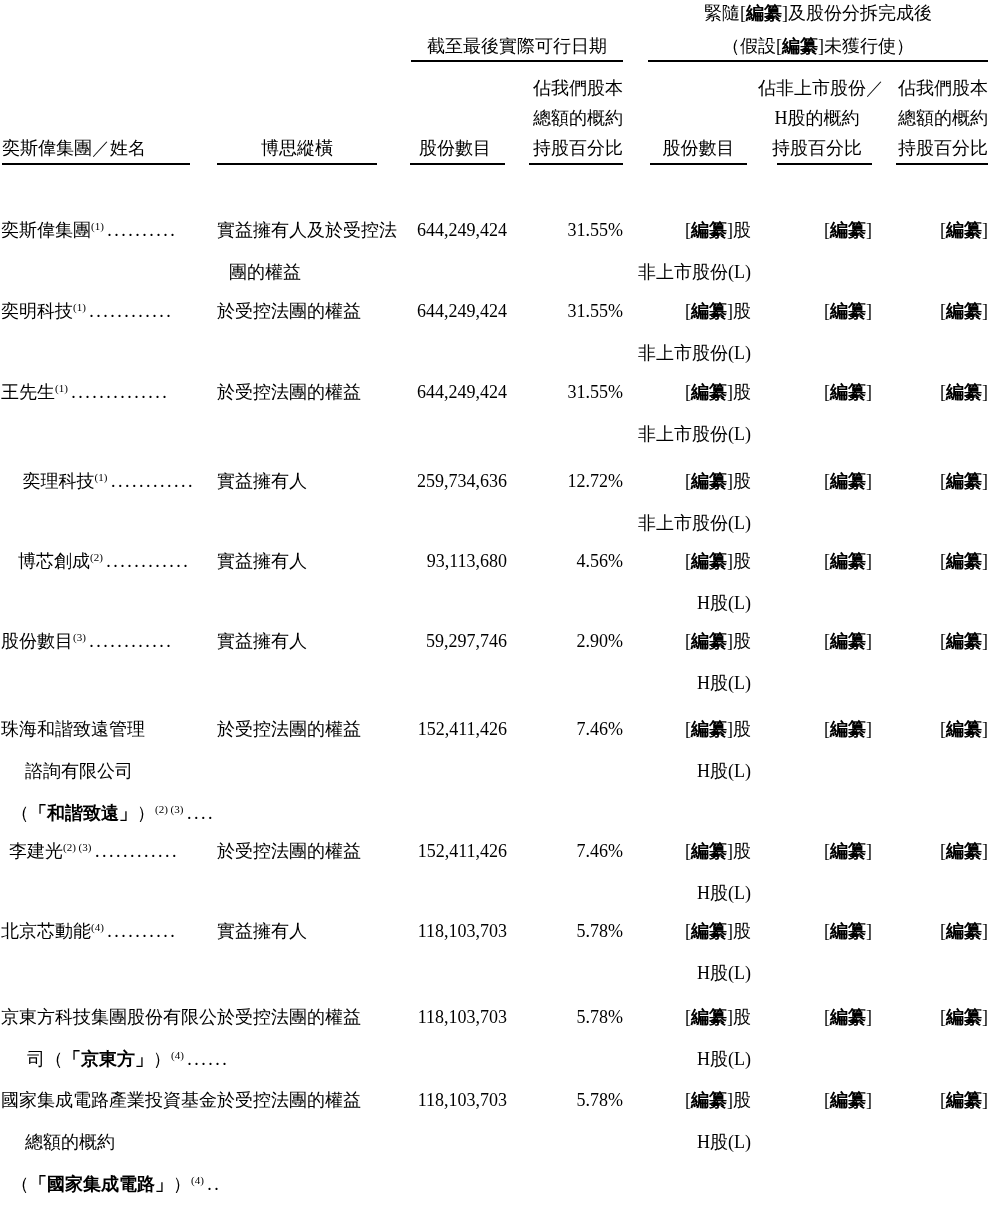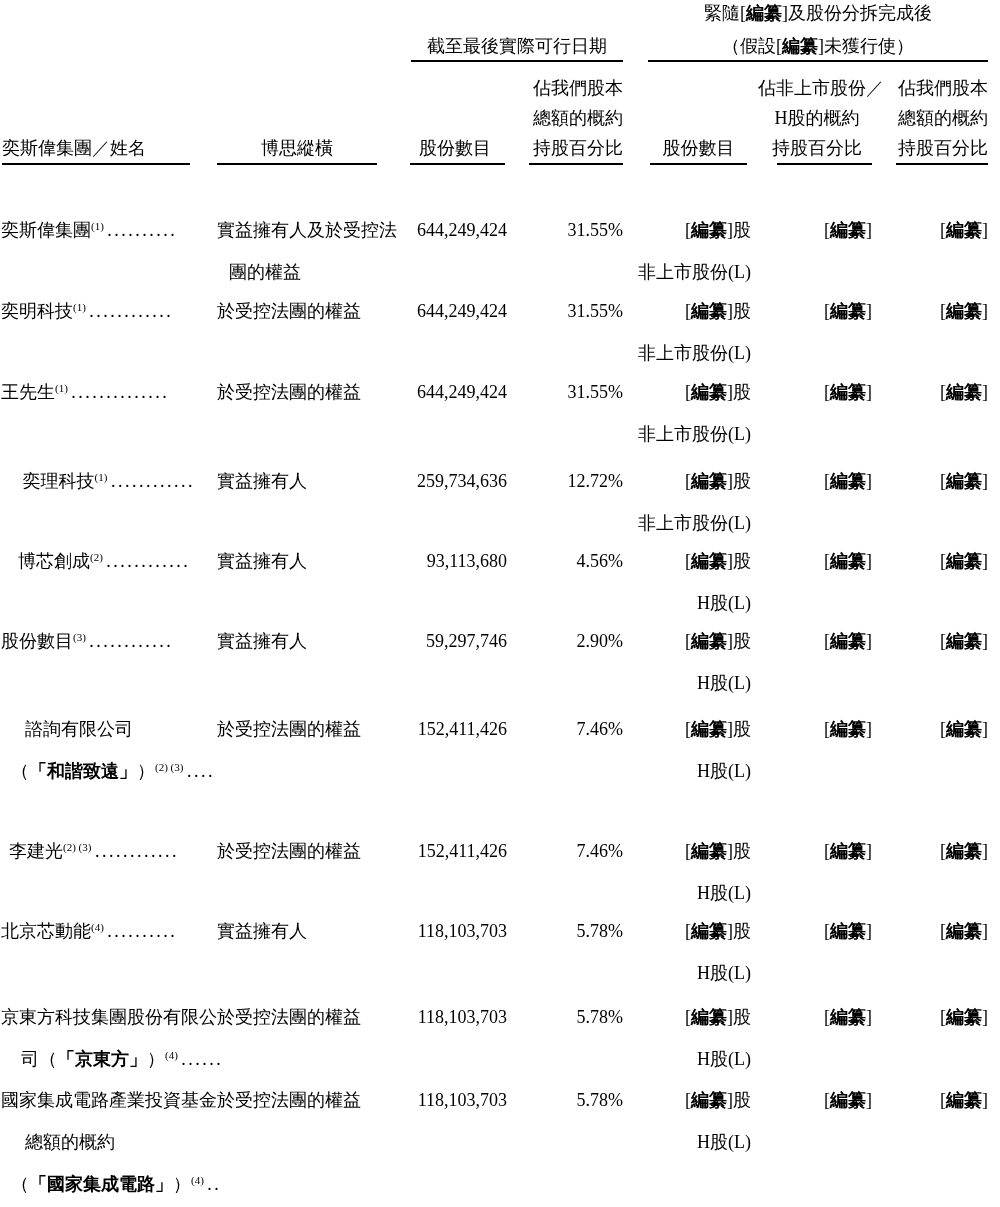--- a/index.html
+++ b/index.html
@@ -144,20 +144,21 @@
         <div class="cell ln r" style="left:523px;top:0;width:100px;">2.90%</div>
         <div class="cell r" style="left:620px;top:0;width:131px;">
           <div class="ln" style="">[<b>編纂</b>]股</div>
           <div class="ln" style="">H股(L)</div>
         </div>
         <div class="cell ln r" style="left:762px;top:0;width:110px;">[<b>編纂</b>]</div>
         <div class="cell ln r" style="left:878px;top:0;width:110px;">[<b>編纂</b>]</div>
       </div>
       <div class="cell" style="left:0;top:717px;width:1000px;">
         <div class="cell" style="left:1px;top:0;width:212px;">
+          <div class="ln" style="margin-left:0px;"><span>珠海和諧致遠管理</span></div>
           <div class="ln" style="margin-left:24px;"><span>諮詢有限公司</span></div>
           <div class="ln" style="margin-left:10px;"><span>（</span><span class="bold">「和諧致遠」</span><span>）</span><span class="sup">(2) (3)</span><span class="dots"> . . . .</span></div>
         </div>
         <div class="cell" style="left:217px;top:0;width:172px;">
           <div class="ln" style="">於受控法團的權益</div>
         </div>
         <div class="cell ln r" style="left:400px;top:0;width:107px;">152,411,426</div>
         <div class="cell ln r" style="left:523px;top:0;width:100px;">7.46%</div>
         <div class="cell r" style="left:620px;top:0;width:131px;">
           <div class="ln" style="">[<b>編纂</b>]股</div>
@@ -194,21 +195,21 @@
         <div class="cell r" style="left:620px;top:0;width:131px;">
           <div class="ln" style="">[<b>編纂</b>]股</div>
           <div class="ln" style="">H股(L)</div>
         </div>
         <div class="cell ln r" style="left:762px;top:0;width:110px;">[<b>編纂</b>]</div>
         <div class="cell ln r" style="left:878px;top:0;width:110px;">[<b>編纂</b>]</div>
       </div>
       <div class="cell" style="left:0;top:1005px;width:1000px;">
         <div class="cell" style="left:1px;top:0;width:212px;">
           <div class="ln" style="margin-left:0px;"><span>京東方科技集團股份有限公</span></div>
-          <div class="ln" style="margin-left:20px;"><span>司（</span><span class="bold">「京東方」</span><span>）</span><span class="sup">(4)</span><span class="dots"> . . . . . .</span></div>
+          <div class="ln" style="margin-left:26px;"><span>司（</span><span class="bold">「京東方」</span><span>）</span><span class="sup">(4)</span><span class="dots"> . . . . . .</span></div>
         </div>
         <div class="cell" style="left:217px;top:0;width:172px;">
           <div class="ln" style="">於受控法團的權益</div>
         </div>
         <div class="cell ln r" style="left:400px;top:0;width:107px;">118,103,703</div>
         <div class="cell ln r" style="left:523px;top:0;width:100px;">5.78%</div>
         <div class="cell r" style="left:620px;top:0;width:131px;">
           <div class="ln" style="">[<b>編纂</b>]股</div>
           <div class="ln" style="">H股(L)</div>
         </div>

